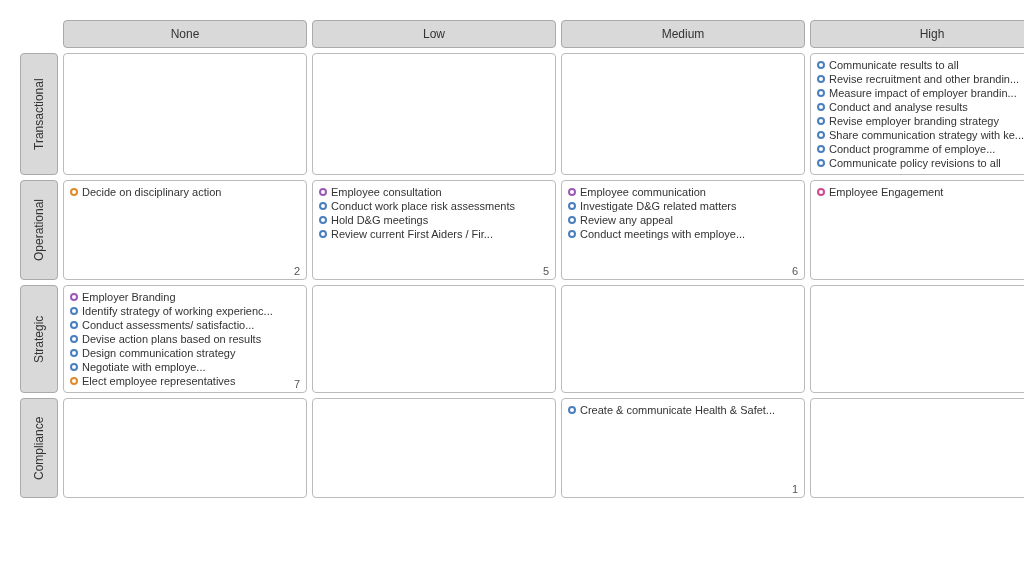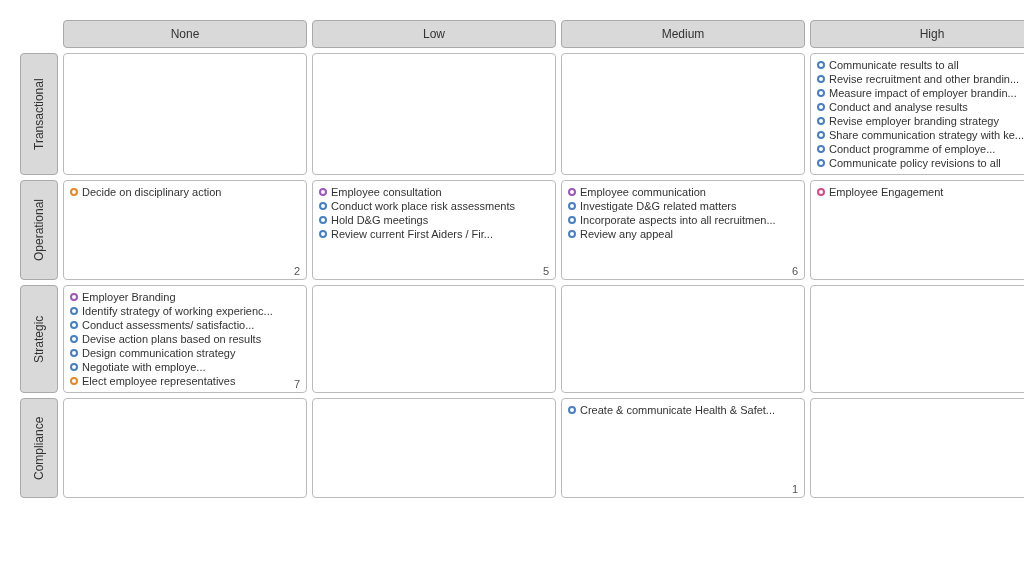--- a/index.html
+++ b/index.html
@@ -156,25 +156,25 @@
       <div class="item">
         <span class="bullet b-purple"></span>
         <span>Employee communication</span>
       </div>
       <div class="item">
         <span class="bullet b-blue"></span>
         <span>Investigate D&amp;G related matters</span>
       </div>
       <div class="item">
         <span class="bullet b-blue"></span>
-        <span>Incorporate aspects into all recruitmen...</span>
-      </div>
-      <div class="item">
-        <span class="bullet b-blue"></span>
         <span>Review any appeal</span>
+      </div>
+      <div class="item">
+        <span class="bullet b-blue"></span>
+        <span>Conduct meetings with employe...</span>
       </div>
       <div class="count">6</div>
     </div>
   <div class="cell row-operational">
       <div class="item">
         <span class="bullet b-pink"></span>
         <span>Employee Engagement</span>
       </div>
     </div>
 

